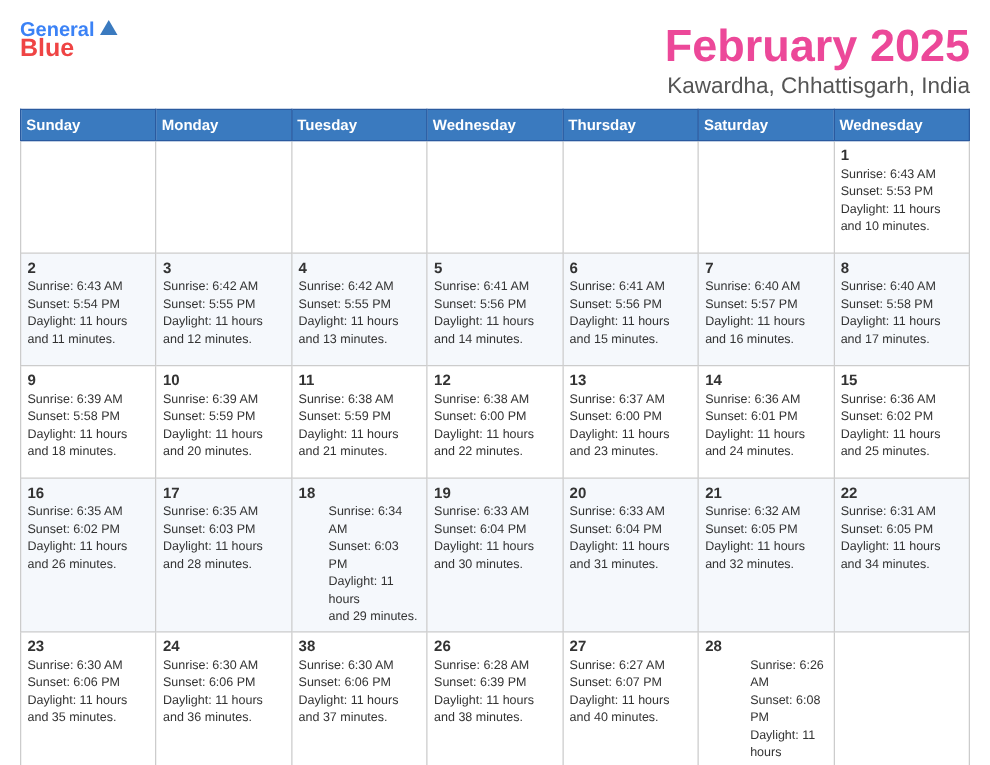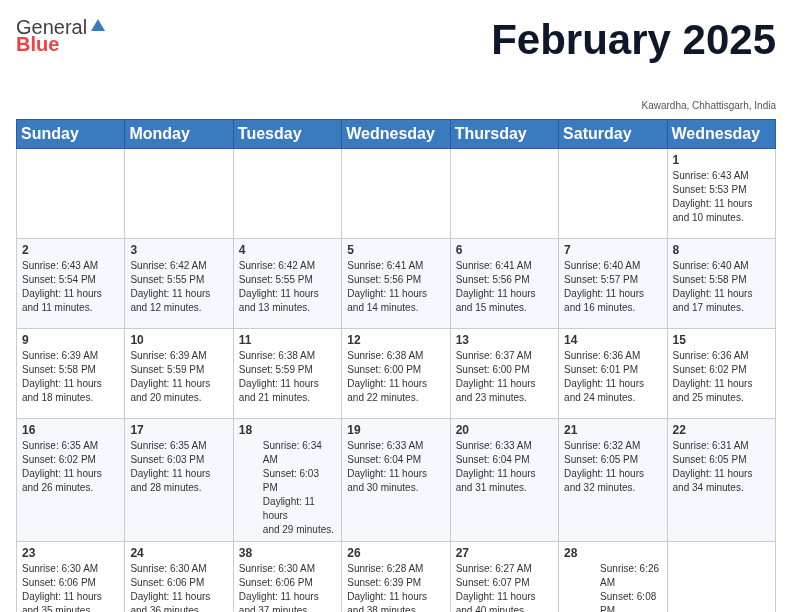--- a/index.html
+++ b/index.html
@@ -18,38 +18,37 @@
     }
     .logo {
       display: flex;
       flex-direction: column;
       align-items: flex-start;
     }
     .title-block {
       text-align: right;
     }
     .month-title {
-      font-size: 42px;
+      font-size: 36px;
       font-weight: bold;
-      color: #0f172a;
+      color: #ec4899;
     }
     .location {
-      font-size: 10px;
+      font-size: 18px;
       color: #555;
-      margin-top: 36px;
     }
     .calendar {
       width: 100%;
       border-collapse: collapse;
       border: 1px solid #ccc;
     }
     .calendar th {
       background: #3a7abf;
       color: #fff;
-      font-size: 16px;
+      font-size: 12px;
       font-weight: bold;
       padding: 5px 4px;
       text-align: left;
       border: 1px solid #2a5a9f;
     }
     .calendar td {
       vertical-align: top;
       border: 1px solid #ccc;
       padding: 4px 5px;
       width: 108px;
@@ -75,21 +74,21 @@
     .empty-cell {
       background: #fff !important;
     }
   </style>
 </head>
 <body>
 
 <div class="header">
   <div class="logo">
     <div style="display:flex;align-items:center;gap:2px;">
-      <span style="font-size:20px;font-weight:normal;color:#404040;">General</span>
+      <span style="font-size:16px;font-weight:bold;color:#3b82f6;">General</span>
       <svg width="18" height="18" viewBox="0 0 18 18" style="margin-top:-4px;">
         <polygon points="9,2 16,14 2,14" fill="#3a7abf"></polygon>
       </svg>
     </div>
     <span style="font-size:20px;font-weight:bold;color:#ef4444;margin-top:-6px;">Blue</span>
   </div>
   <div class="title-block">
     <div class="month-title">February 2025</div>
     <div class="location">Kawardha, Chhattisgarh, India</div>
   </div>

